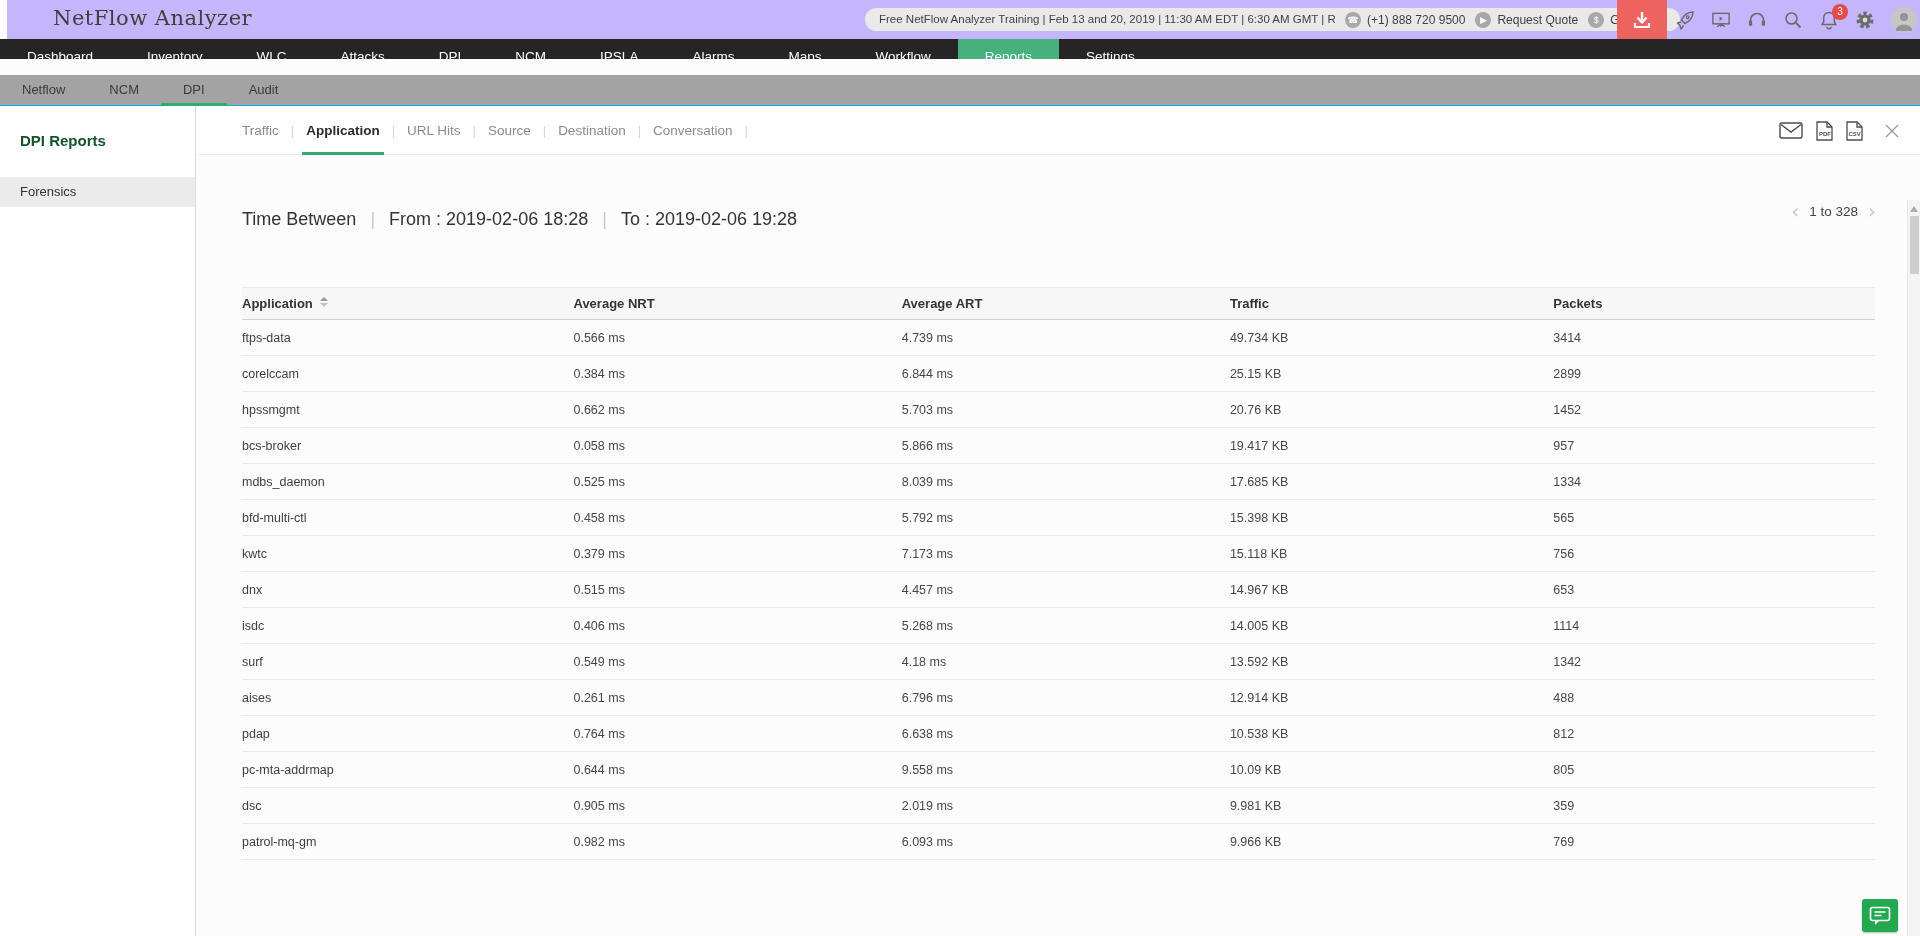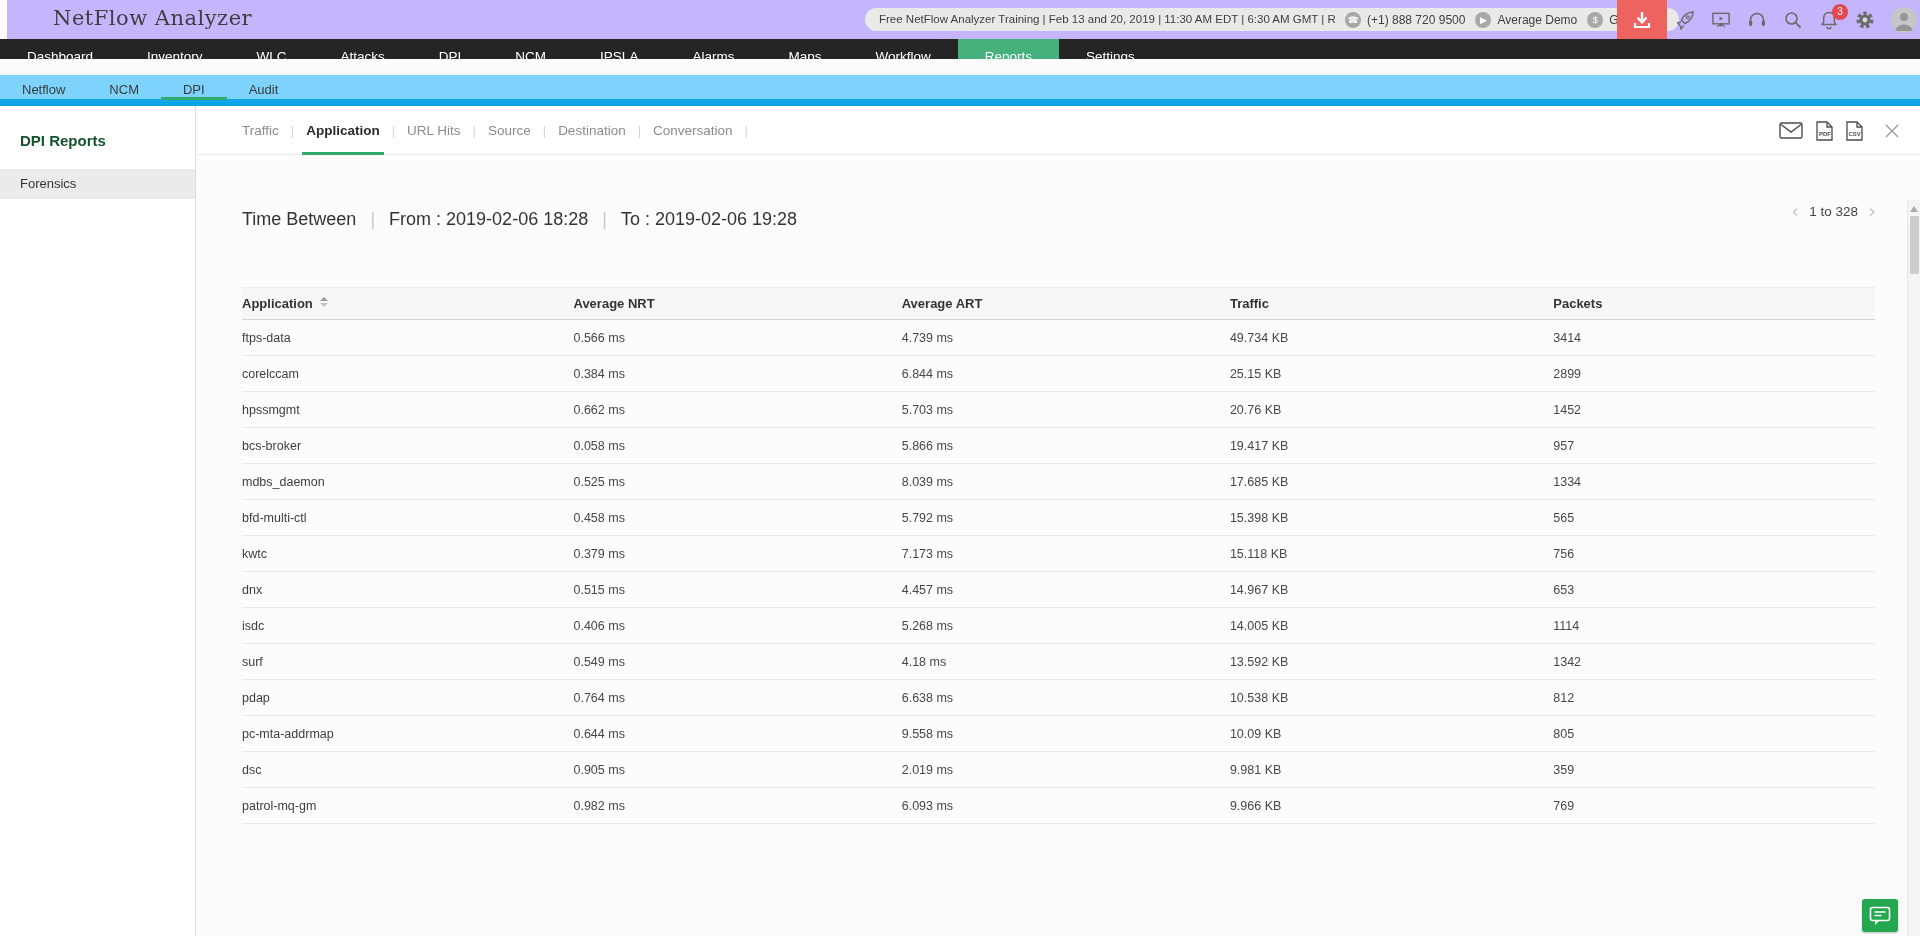--- a/index.html
+++ b/index.html
@@ -27,30 +27,30 @@
     background:#e5484d; color:#fff; font-size:10px; line-height:16px; text-align:center; padding:0 2px; }
   .avatar { width:26px; height:26px; border-radius:50%; background:#c6c6c6; overflow:hidden;
     display:flex; align-items:center; justify-content:center; }
 
   
   .navbar { position:absolute; top:39px; left:0; width:1920px; height:20px; background:#252525; display:flex; }
   .nav-item { color:#fff; font-size:13.5px; line-height:36px; padding:0 27px; cursor:pointer; white-space:nowrap; }
   .nav-item.active { background:#45b17d; }
 
   
-  .subnav { position:absolute; top:75px; left:0; width:1920px; height:31px; background:#7dd3fc;
-    border-bottom:7px solid #0ea5e9; display:flex; box-shadow:0 2px 3px rgba(0,0,0,0.04); }
+  .subnav { position:absolute; top:75px; left:0; width:1920px; height:31px; background:#a3a3a3;
+    border-bottom:1px solid #0ea5e9; display:flex; box-shadow:0 2px 3px rgba(0,0,0,0.04); }
   .sub-item { font-size:13px; color:#3a3a3a; line-height:29px; padding:0 22px; position:relative; cursor:pointer; }
   .sub-item.active::after { content:''; position:absolute; left:0; right:0; bottom:-1px; height:3px; background:#35aa6e; }
 
   
   .content { position:absolute; top:106px; left:0; right:0; bottom:0; }
   .sidebar { position:absolute; left:0; top:0; width:196px; height:100%; background:#fff; border-right:1px solid #dcdcdc; }
   .side-title { margin:26px 0 0 20px; font-size:15px; font-weight:bold; color:#14532d; }
-  .side-item { margin-top:20px; height:30px; line-height:30px; padding-left:20px; font-size:13px; color:#333; cursor:pointer; }
+  .side-item { margin-top:28px; height:30px; line-height:30px; padding-left:20px; font-size:13px; color:#333; cursor:pointer; }
   .side-item.active { background:#ebebeb; }
 
   .main { position:absolute; left:197px; top:0; right:0; height:100%; background:#fcfcfc; }
   .tabsband { height:49px; background:#fff; border-bottom:1px solid #ededed; display:flex;
     align-items:center; padding-left:45px; position:relative; }
   .rtab { font-size:13.5px; color:#8b8b8b; margin:0 8px; position:relative; height:49px; line-height:49px; cursor:pointer; }
   .rtab:first-child { margin-left:0; }
   .rtab.active { color:#2b2b2b; font-weight:bold; }
   .rtab.active::after { content:''; position:absolute; left:-4px; right:-4px; bottom:0; height:3px; background:#35aa6e; }
   .tab-sep { color:#d5d5d5; font-size:13px; margin:0 4px; }
@@ -92,21 +92,21 @@
 
 <div class="topbar">
   <div class="logo">NetFlow Analyzer</div>
 
   <div class="promo">Free NetFlow Analyzer Training | Feb 13 and 20, 2019 | 11:30 AM EDT | 6:30 AM GMT | Register now</div>
 
   <div class="contact">
     <span class="cicon">☎</span>
     <span class="lbl">(+1) 888 720 9500</span>
     <span class="cicon">▶</span>
-    <span class="lbl">Average Demo</span>
+    <span class="lbl">Request Quote</span>
     <span class="cicon">$</span>
     <span class="lbl">Get Quote</span>
   </div>
 
   <div class="download-btn">
     <span>
       <svg width="20" height="20" viewBox="0 0 20 20">
         <path d="M10 2 v8" stroke="#fff" stroke-width="2.4" fill="none"></path>
         <path d="M5.5 7.5 L10 12.5 L14.5 7.5" fill="none" stroke="#fff" stroke-width="2.4" stroke-linejoin="round"></path>
         <path d="M3 13 v4 h14 v-4" fill="none" stroke="#fff" stroke-width="2.2"></path>
@@ -341,20 +341,27 @@
               <td class="c-num">1114</td>
             </tr>
             <tr>
               <td class="c-app">surf</td>
               <td class="c-num">0.549 ms</td>
               <td class="c-num">4.18 ms</td>
               <td class="c-num">13.592 KB</td>
               <td class="c-num">1342</td>
             </tr>
             <tr>
+              <td class="c-app">aises</td>
+              <td class="c-num">0.261 ms</td>
+              <td class="c-num">6.796 ms</td>
+              <td class="c-num">12.914 KB</td>
+              <td class="c-num">488</td>
+            </tr>
+            <tr>
               <td class="c-app">pdap</td>
               <td class="c-num">0.764 ms</td>
               <td class="c-num">6.638 ms</td>
               <td class="c-num">10.538 KB</td>
               <td class="c-num">812</td>
             </tr>
             <tr>
               <td class="c-app">pc-mta-addrmap</td>
               <td class="c-num">0.644 ms</td>
               <td class="c-num">9.558 ms</td>

